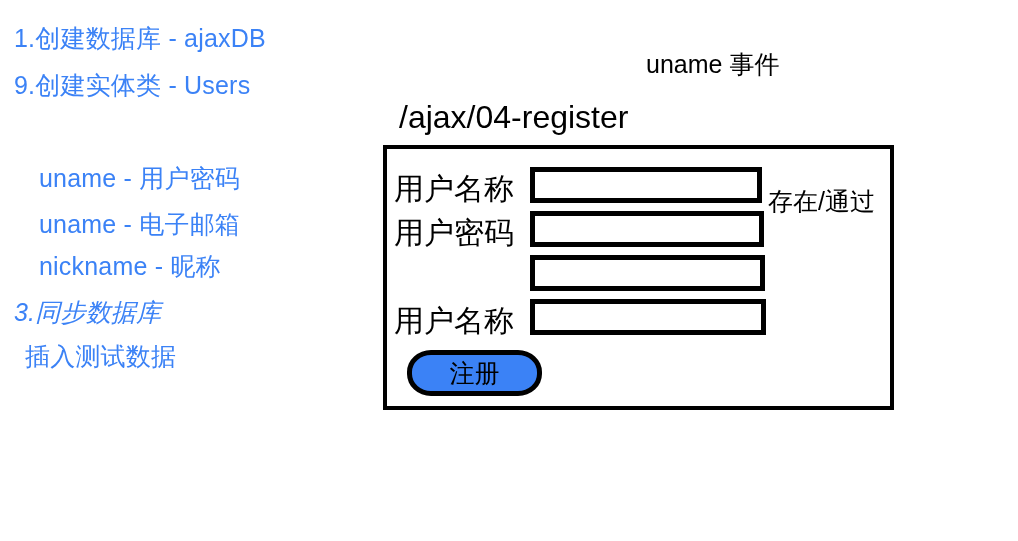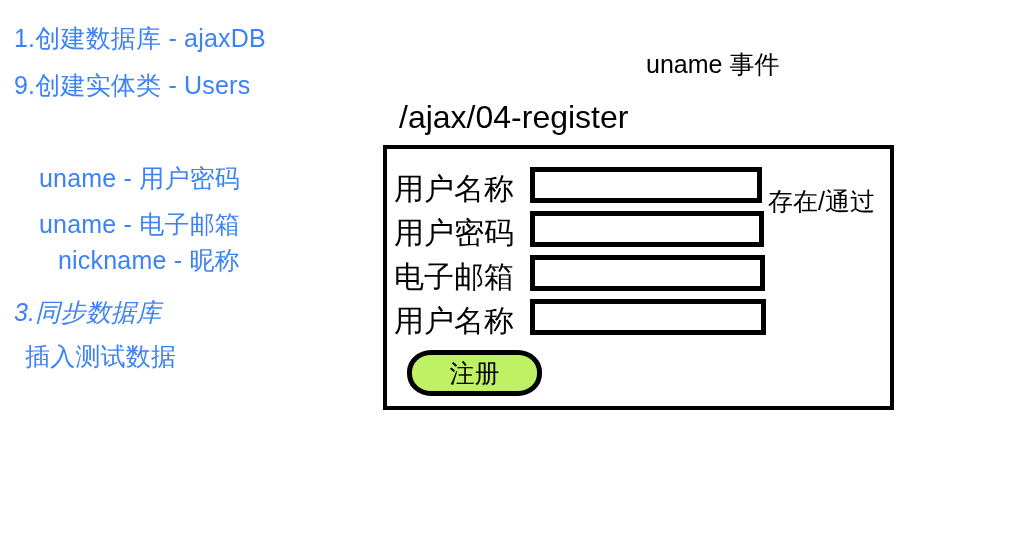--- a/index.html
+++ b/index.html
@@ -118,39 +118,39 @@
   
   #submit-button {
     position: absolute;
     left: 20px;
     top: 201px;
     width: 135px;
     height: 46px;
     border: 5px solid #000000;
     border-radius: 24px / 22px;
     box-sizing: border-box;
-    background: #bef264;
+    background: #3b82f6;
     font-family: "Liberation Sans", "DejaVu Sans", sans-serif;
     font-size: 25px;
     color: #000000;
     text-align: center;
     line-height: 34px;
     padding: 0;
     cursor: pointer;
   }
 </style>
 </head>
 <body>
 
 <div id="notes-panel">
   <div class="note-line level-0" style="top: 26px;">1.创建数据库 - ajaxDB</div>
   <div class="note-line level-0" style="top: 73px;">9.创建实体类 - Users</div>
   <div class="note-line level-1" style="top: 166px;">uname - 用户密码</div>
   <div class="note-line level-1" style="top: 212px;">uname - 电子邮箱</div>
-  <div class="note-line level-1" style="top: 248px; margin-left: 19px;">nickname - 昵称</div>
+  <div class="note-line level-1" style="top: 254px;">nickname - 昵称</div>
   <div class="note-line level-0" style="top: 300px; font-style: italic;">3.同步数据库</div>
   <div class="note-line level-sub" style="top: 344px;">插入测试数据</div>
 </div>
 
 <div id="event-title">uname 事件</div>
 <div id="route-path">/ajax/04-register</div>
 
 <div id="register-form-box">
 
   <div class="form-row r0">
@@ -158,21 +158,20 @@
     <input class="field-input" type="text" placeholder="" style="">
     <span id="exists-pass-note">存在/通过</span>
   </div>
 
   <div class="form-row r1">
     <span class="field-label">用户密码</span>
     <input class="field-input" type="text" placeholder="" style="">
   </div>
 
   <div class="form-row r2">
-    <span class="field-label">电子邮箱</span>
     <input class="field-input" type="text" placeholder="" style="">
   </div>
 
   <div class="form-row r3">
     <span class="field-label">用户名称</span>
     <input class="field-input" type="text" placeholder="" style="">
   </div>
 
   <button id="submit-button">注册</button>
 

